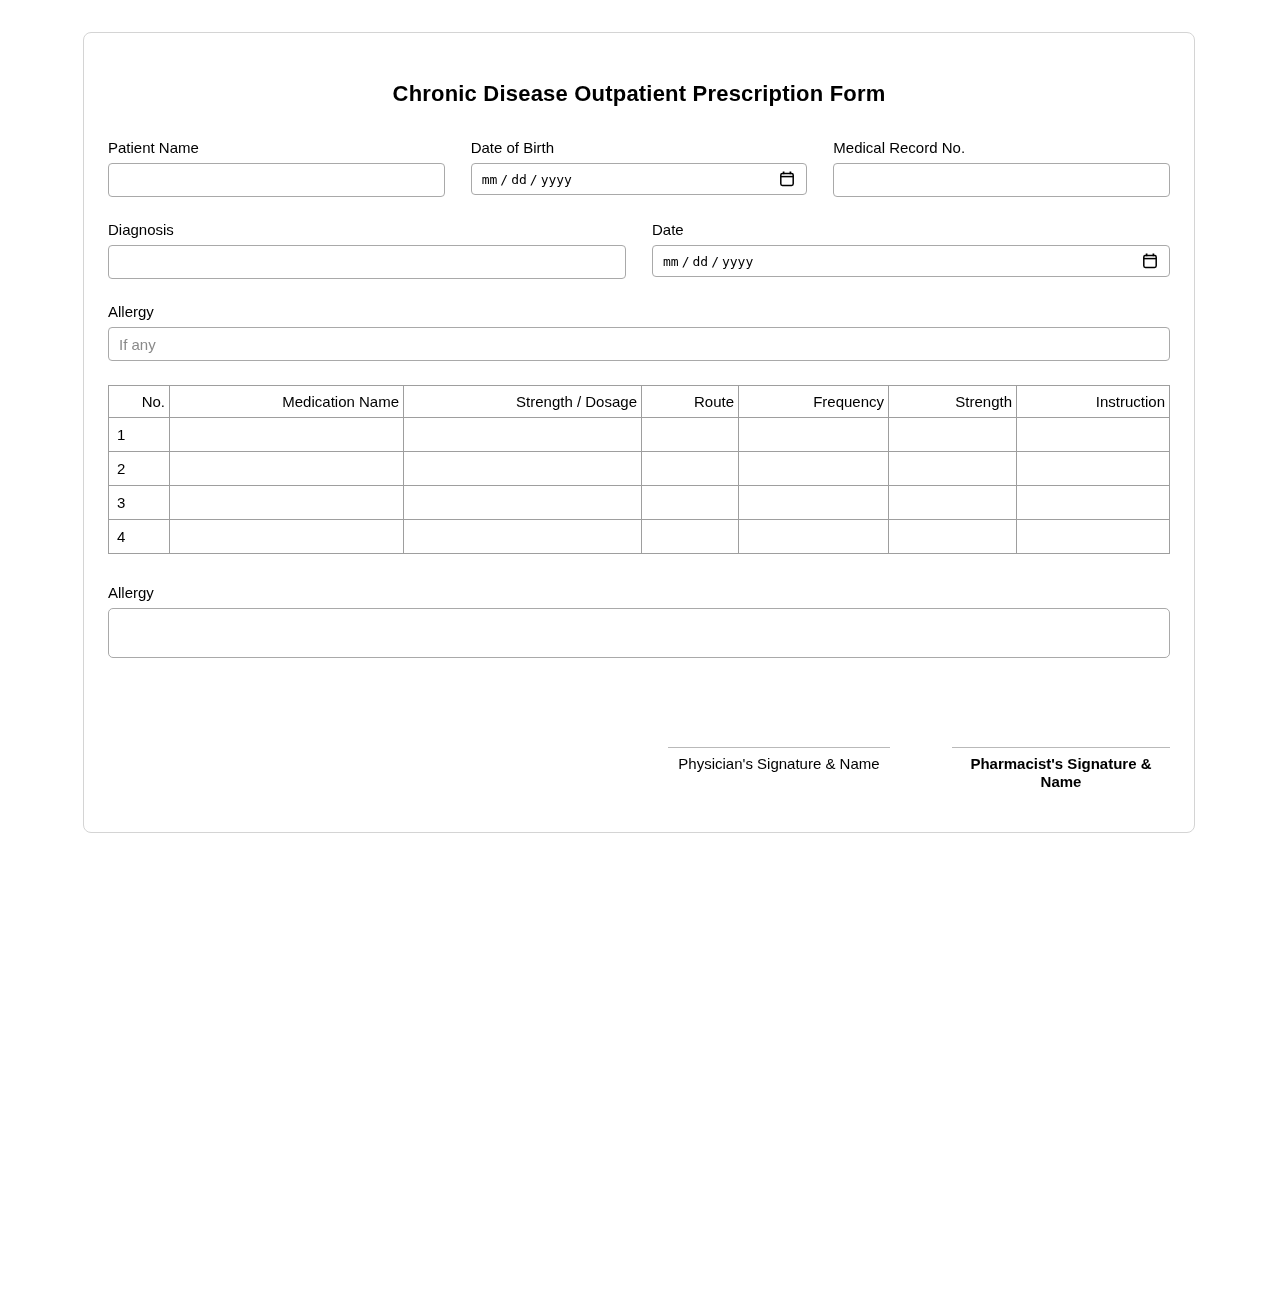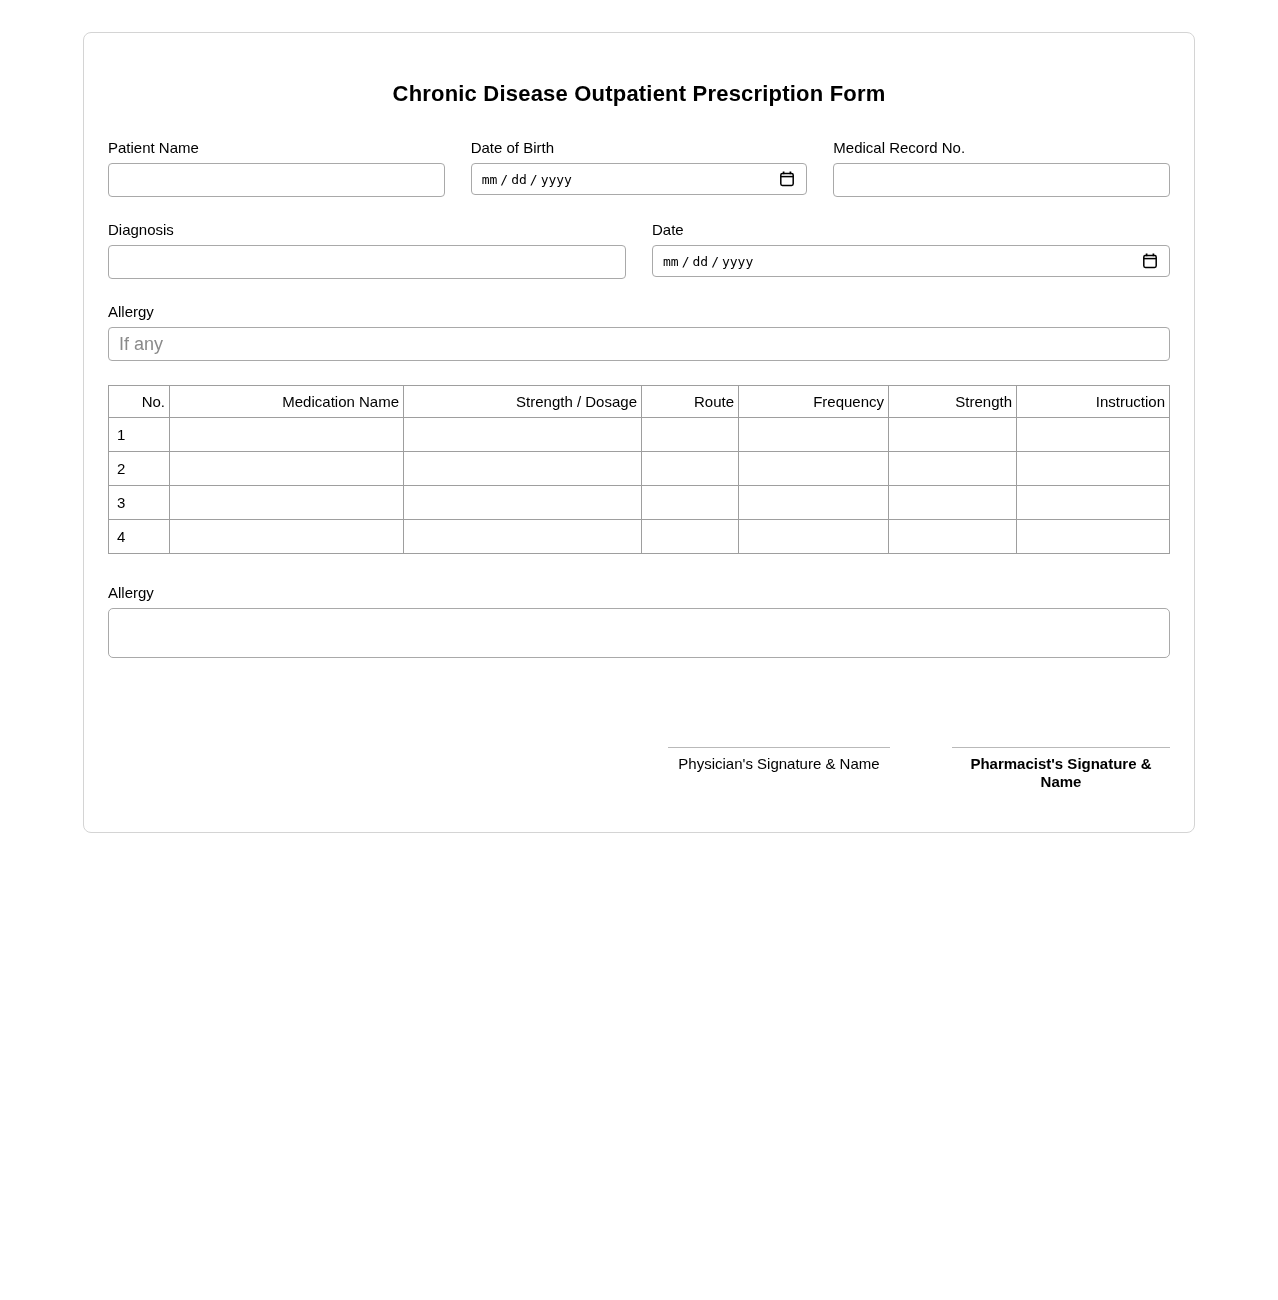--- a/index.html
+++ b/index.html
@@ -43,21 +43,21 @@
     margin-bottom: 7px;
   }
   .text-input {
     width: 100%;
     height: 32px;
     border: 1px solid #a9a9a9;
     border-radius: 4px;
     background: #ffffff;
     padding: 16px 10px;
     font-family: "Liberation Sans", sans-serif;
-    font-size: 18px;
+    font-size: 15px;
     color: #000000;
   }
   .text-input::placeholder { color: #8a8a8a; opacity: 1; }
   .date-input {
     width: 100%;
     height: 32px;
     border: 1px solid #a9a9a9;
     border-radius: 4px;
     background: #ffffff;
     padding: 0 10px;

